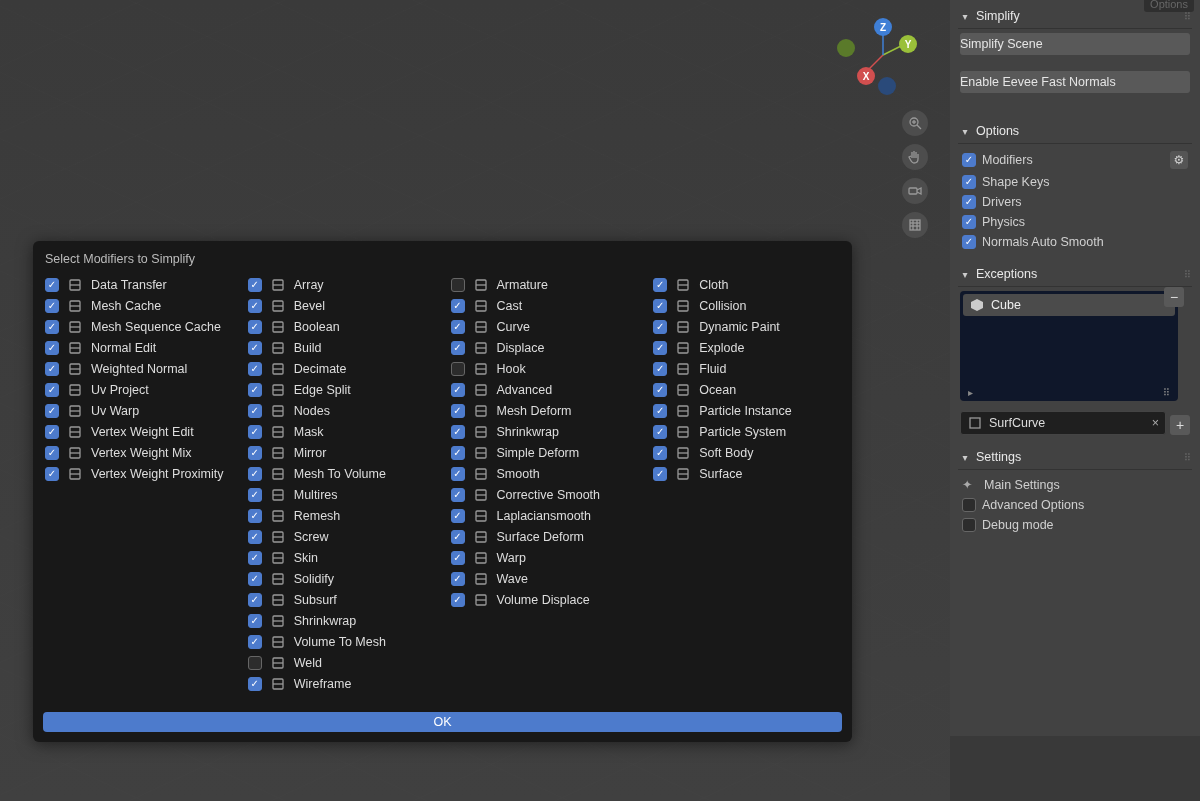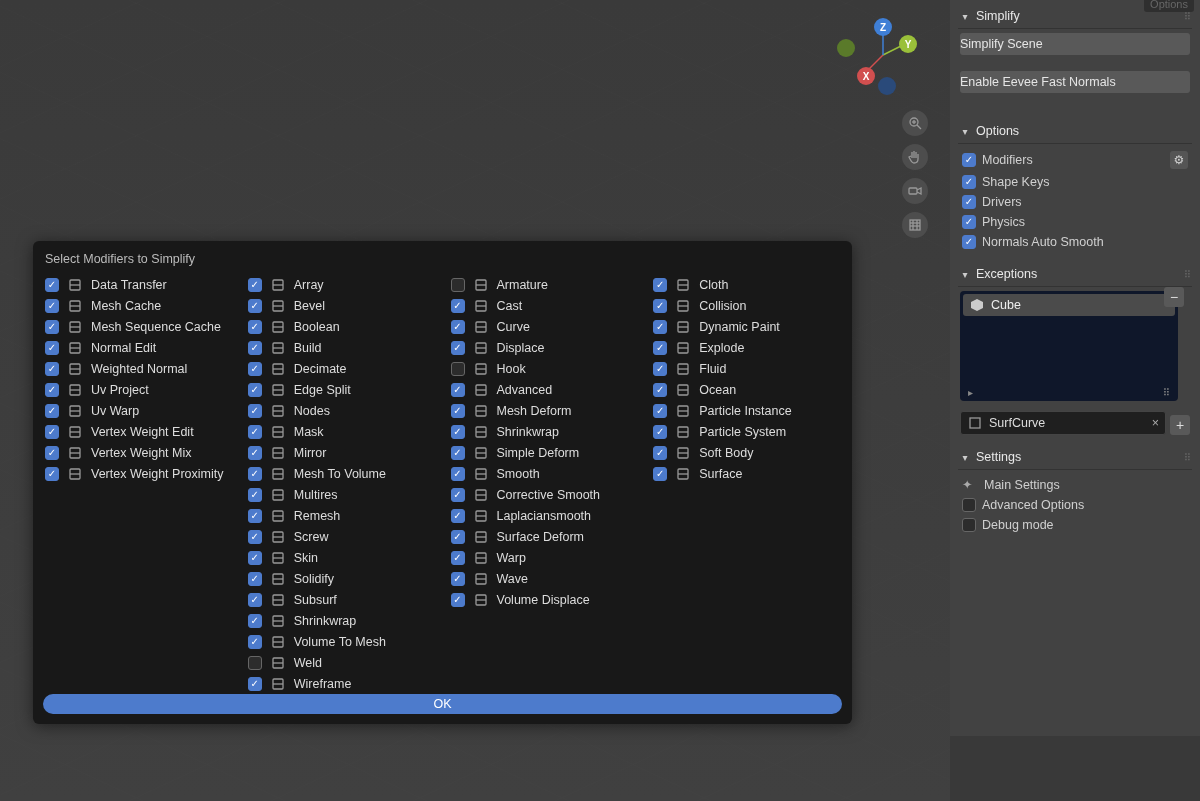--- a/index.html
+++ b/index.html
@@ -149,27 +149,27 @@
     padding: 2.5px 2px;
     white-space: nowrap;
   }
   .mod-icon {
     width:16px; height:16px; flex-shrink:0;
     display:inline-flex; align-items:center; justify-content:center;
     color:#888;
   }
   .mod-label { color:#ddd; font-size:12.5px; }
   .ok-btn {
-    margin-top: 0;
+    margin-top: 18px;
     width:100%;
     background:#4d7bcc;
     color:#fff;
     text-align:center;
     padding: 3px 0;
-    border-radius:10px;
+    border-radius:4px;
     font-size:12.5px;
   }
 
   svg.ic { width:16px; height:16px; stroke:#999; stroke-width:1.3; fill:none; }
 </style>
 </head>
 <body>
 
 <div class="viewport">
   <div class="grid3d"></div>

